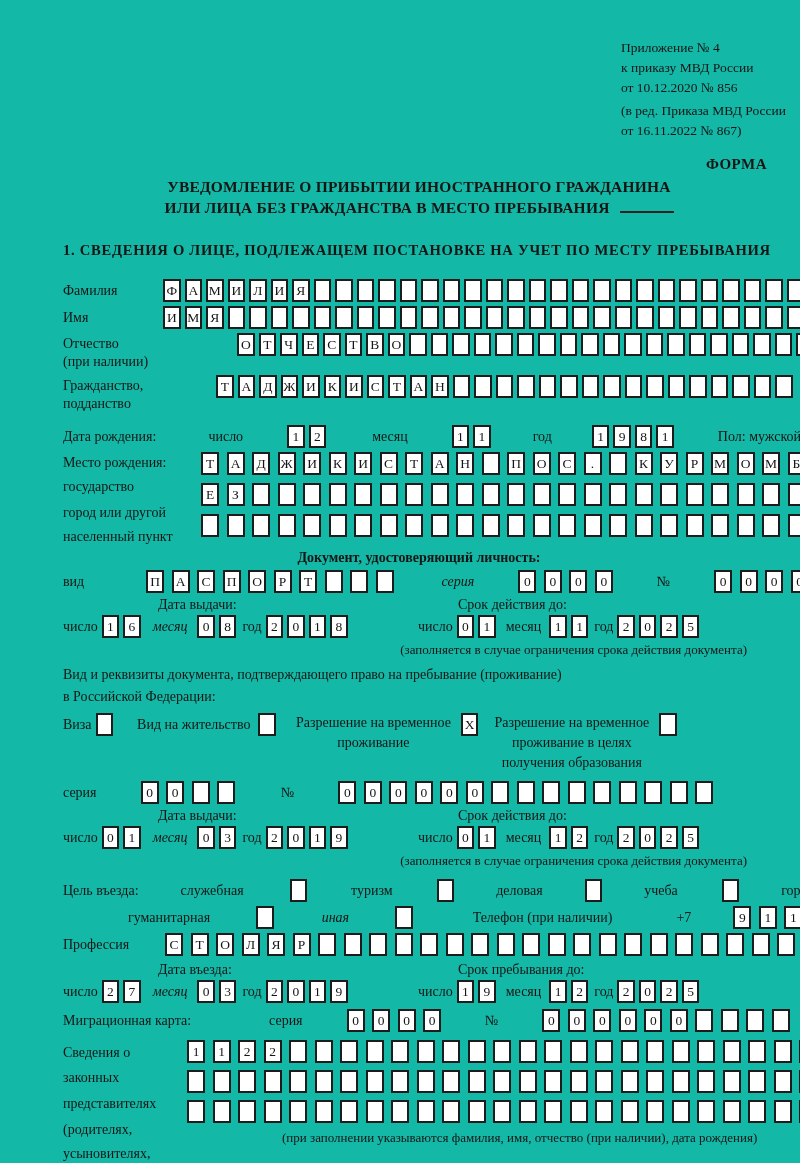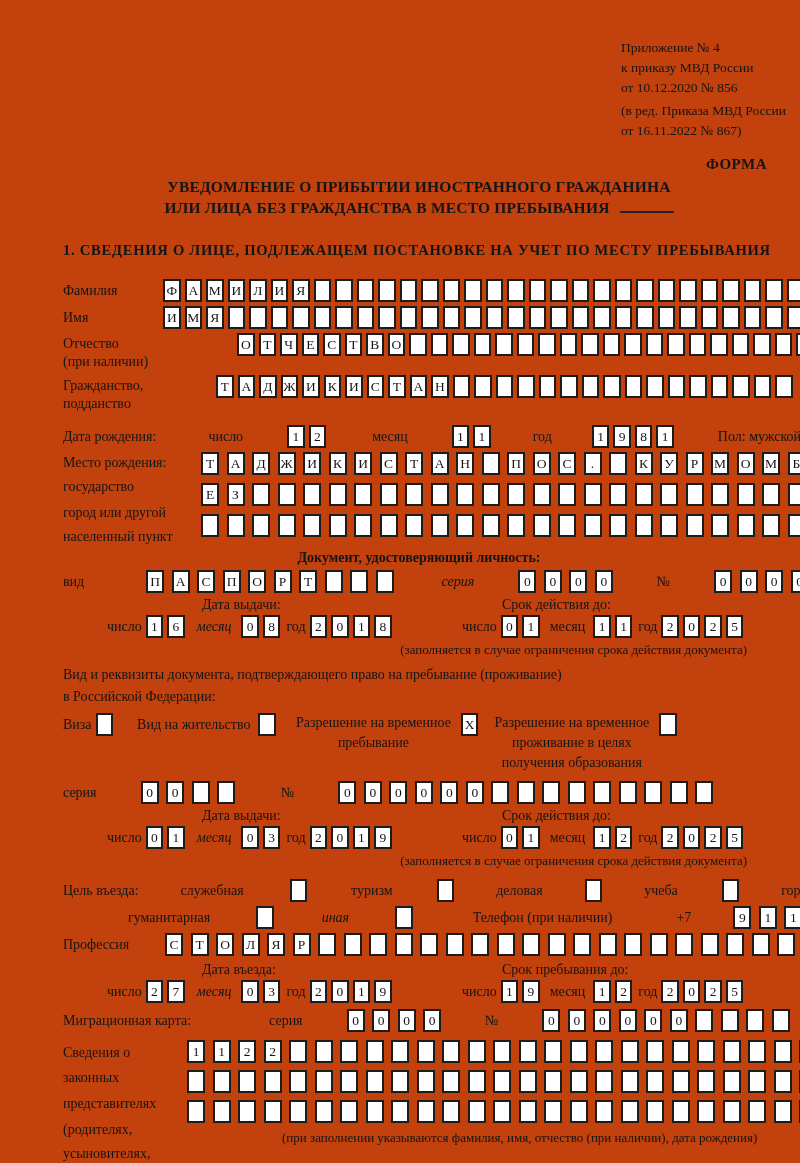--- a/index.html
+++ b/index.html
@@ -1,20 +1,20 @@
 <!DOCTYPE html>
 <html><head>
 <meta charset="utf-8">
 <style>
   html,body{margin:0;padding:0;background:#888;}
   .page{
     position:relative;
     width:800px;height:1163px;
     margin:0 auto;
-    background:#c2410c;
+    background:#14b8a6;
     font-family:"Liberation Serif","DejaVu Serif",serif;
     color:#151515;
     overflow:hidden;
   }
   .appendix{
     position:absolute;left:621px;top:38px;
     font-size:13.5px;line-height:20px;white-space:nowrap;
   }
   .appendix .gap{margin-top:3px;}
   .forma{
@@ -49,21 +49,21 @@
   .wide .cell{width:18px;}
   .w64{width:64px;} .w138{width:138px;} .w117{width:117px;} .w102{width:102px;}
   .w47{width:47px;} .w66{width:66px;} .w88{width:88px;}
   .ml4{margin-left:4px;} .ml6{margin-left:6px;} .ml8{margin-left:8px;}
   .ml10{margin-left:10px;} .ml12{margin-left:12px;font-style:italic;} .ml16{margin-left:16px;}
   .ml20{margin-left:20px;} .ml24{margin-left:24px;} .ml28{margin-left:28px;}
   .mr4{margin-right:4px;} .mr8{margin-right:8px;}
   .doc-heading{
     text-align:center;font-weight:bold;font-size:14px;margin:2px 0 4px 0;
   }
-  .dp{margin-top:2px;margin-left:44px;}
+  .dp{margin-top:2px;}
   .dp-titles{display:flex;font-size:14px;}
   .dp-title-left{width:355px;padding-left:95px;box-sizing:border-box;}
   .dp-title-right{padding-left:40px;}
   .dp-rows{display:flex;margin-top:2px;align-items:center;}
   .dp-left{width:355px;display:flex;align-items:center;box-sizing:border-box;}
   .dp-right{display:flex;align-items:center;}
   .dp-note{text-align:right;font-size:13px;margin-top:4px;padding-right:28px;}
   .plain{font-size:14px;line-height:22px;}
   .permit-row{display:flex;align-items:flex-start;margin-top:5px;}
   .permit-item{display:flex;align-items:flex-start;}
@@ -459,21 +459,21 @@
         </div>
         <div class="permit-item ml24">
           <span class="lbl mr8">Вид на жительство</span>
           <span class="cells">
               <span class="cell"></span>
             </span>
         </div>
         <div class="permit-item ml20">
           <span class="center2">
             <span>Разрешение на временное</span><br>
-            <span>пребывание</span>
+            <span>проживание</span>
           </span>
           <span class="cells ml10">
               <span class="cell">X</span>
             </span>
         </div>
         <div class="permit-item ml16">
           <span class="center2">
             <span>Разрешение на временное</span><br>
             <span>проживание в целях</span><br>
             <span>получения образования</span>

